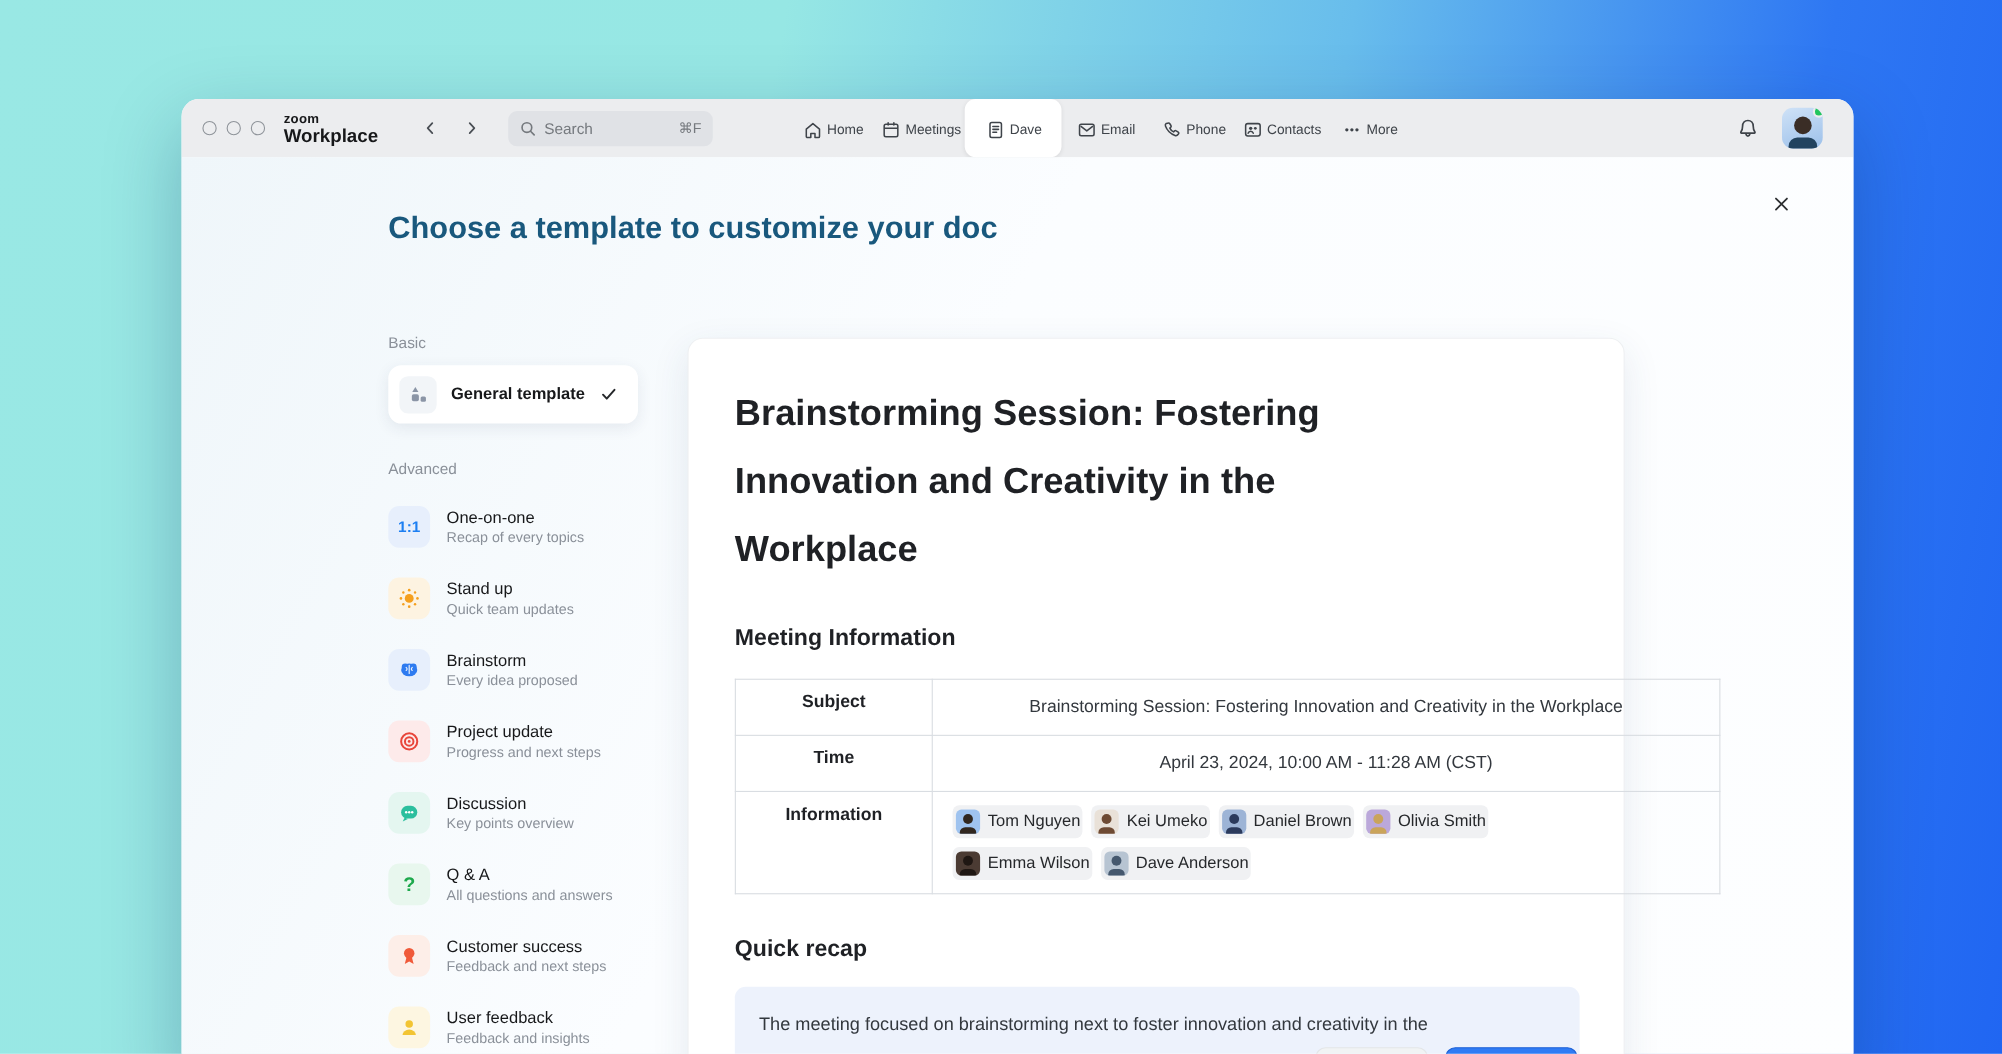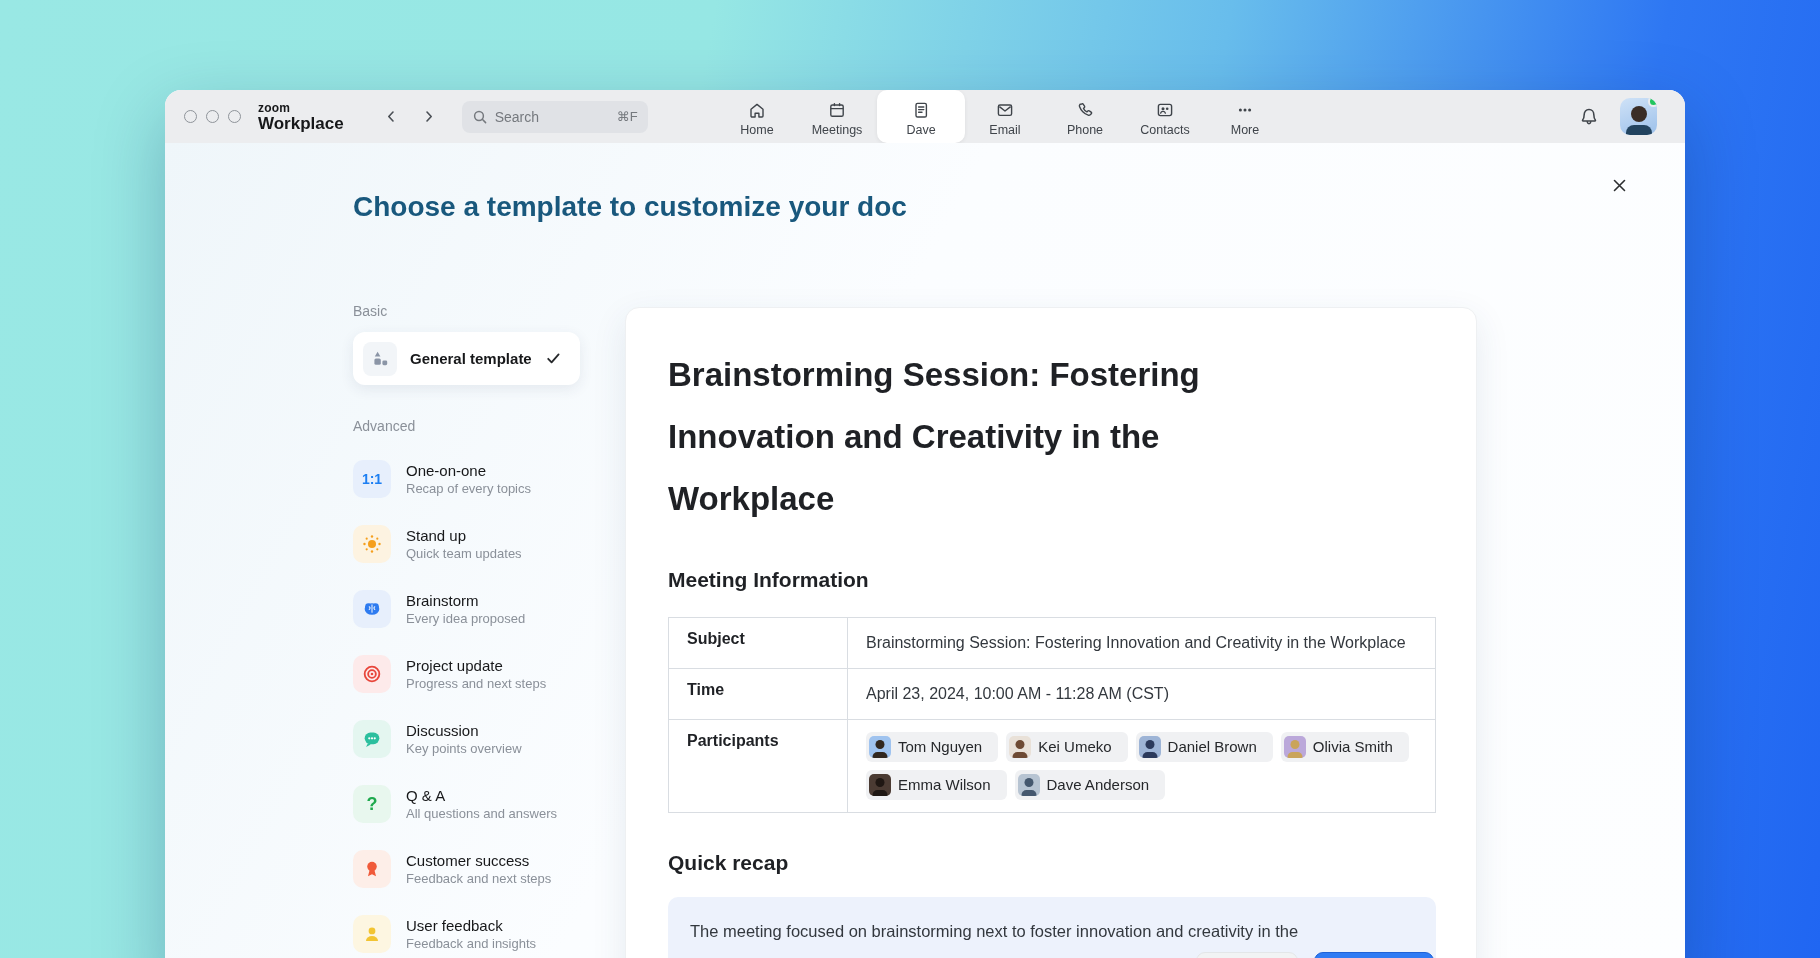--- a/index.html
+++ b/index.html
@@ -18,21 +18,21 @@
   .logo .z { font-size:12px; font-weight:800; letter-spacing:.2px; }
   .logo .w { font-size:17px; font-weight:700; margin-top:1px; }
   .nav-arrows { display:flex; gap:22px; margin-left:40px; }
   .nav-arrows svg { display:block; cursor:pointer; }
   .searchbox { margin-left:26px; width:186px; height:32px; background:#e0e2e6; border-radius:8px;
     display:flex; align-items:center; padding:0 10px; color:#75797e; font-size:14px; }
   .searchbox .ph { margin-left:7px; flex:1; }
   .searchbox .kbd { font-size:13px; color:#75797e; }
 
   .tabs { position:absolute; left:552px; top:0; height:53px; display:flex; align-items:stretch; }
-  .tab { width:80px; display:flex; flex-direction:column; align-items:center; justify-content:center;
+  .tab { width:80px; display:flex; align-items:center; justify-content:center;
     gap:3px; color:#3f444a; font-size:12.5px; cursor:pointer; padding-top:3px;text-align:center; }
   .tab svg { display:block; }
   .tab.active { width:88px; background:#ffffff; border-radius:10px; box-shadow:0 1px 4px rgba(0,0,0,.07); }
 
   .topbar-right { position:absolute; right:28px; top:0; height:53px; display:flex; align-items:center; gap:20px; }
   .bell { display:block; cursor:pointer; }
   .user-avatar { position:relative; width:37px; height:37px; border-radius:10px; cursor:pointer;
     background:linear-gradient(160deg,#cfe2f7,#9cc0ea); overflow:hidden; }
   .user-avatar::before { content:""; position:absolute; left:50%; top:8px; width:16px; height:16px;
     transform:translateX(-50%); border-radius:50%; background:#3a2d26; }
@@ -67,27 +67,27 @@
   .ic-yellow { background:#fdf6e1; }
   .one-on-one { font-size:14px; font-weight:800; color:#1d7ff2; }
   .qmark { font-size:18px; font-weight:800; color:#1ea94d; }
 
   
   .doc-card { position:absolute; left:460px; top:164px; width:852px; height:720px; background:#ffffff;
     border:1px solid #eef0f2; border-radius:14px; box-shadow:0 12px 34px rgba(40,70,110,.10);
     padding:36px 42px 0 42px; }
   .doc-title { font-size:33px; font-weight:700; color:#1f2125; line-height:62px; max-width:660px; }
   .doc-h2 { font-size:21px; font-weight:700; color:#1f2125; margin-top:38px; }
-  .info-table { margin-top:25px; width:768px; border-collapse:collapse; }
+  .info-table { margin-top:25px; width:896px; border-collapse:collapse;text-align:center; }
   .info-table td { border:1px solid #d9dde2; vertical-align:top; font-size:16px; color:#33383e; padding:12px 18px; }
   .info-table td.lbl { width:179px; font-weight:700; color:#1f2125; }
   .info-table td.val { line-height:26px; }
   .pill-wrap { display:flex; flex-wrap:wrap; gap:8px 8px; max-width:560px; }
   .pill { display:inline-flex; align-items:center; gap:7px; background:#f0f1f3; border-radius:6px;
-    padding:2px 16px 2px 3px; font-size:15px; color:#26282b; }
+    padding:2px 2px 2px 3px; font-size:15px; color:#26282b; }
   .pav { position:relative; width:22px; height:22px; border-radius:5px; overflow:hidden; background:var(--bg); }
   .pav::before { content:""; position:absolute; left:50%; top:4px; width:9px; height:9px; transform:translateX(-50%);
     border-radius:50%; background:var(--fg); }
   .pav::after { content:""; position:absolute; left:50%; bottom:-4px; width:15px; height:10px; transform:translateX(-50%);
     border-radius:5px 5px 0 0; background:var(--fg); }
   .recap-box { margin-top:22px; width:768px; height:130px; background:#edf2fc; border-radius:10px;
     padding:25px 22px; font-size:16.5px; color:#33383e; }
   .doc-footer { position:absolute; right:42px; top:644px; display:flex; gap:16px; }
   .btn-secondary { width:102px; height:40px; border-radius:9px; background:#f1f3f4; border:1px solid #e3e6e8; cursor:pointer; }
   .btn-primary { width:120px; height:40px; border-radius:9px; background:#2f7bf4; border:1px solid #1f62d6; cursor:pointer; }
@@ -333,21 +333,21 @@
         <tbody>
             <tr>
           <td class="lbl">Subject</td>
           <td class="val">Brainstorming Session: Fostering Innovation and Creativity in the Workplace</td>
         </tr>
         <tr>
           <td class="lbl">Time</td>
           <td class="val">April 23, 2024, 10:00 AM - 11:28 AM (CST)</td>
         </tr>
         <tr>
-          <td class="lbl">Participants</td>
+          <td class="lbl">Information</td>
           <td class="val">
             <div class="pill-wrap">
               <span class="pill">
                     <span class="pav" style="--bg:#9fc3ef;--fg:#31271f"></span>
                     <span>Tom Nguyen</span>
                   </span>
               <span class="pill">
                     <span class="pav" style="--bg:#e9e1d8;--fg:#6e4a33"></span>
                     <span>Kei Umeko</span>
                   </span>

